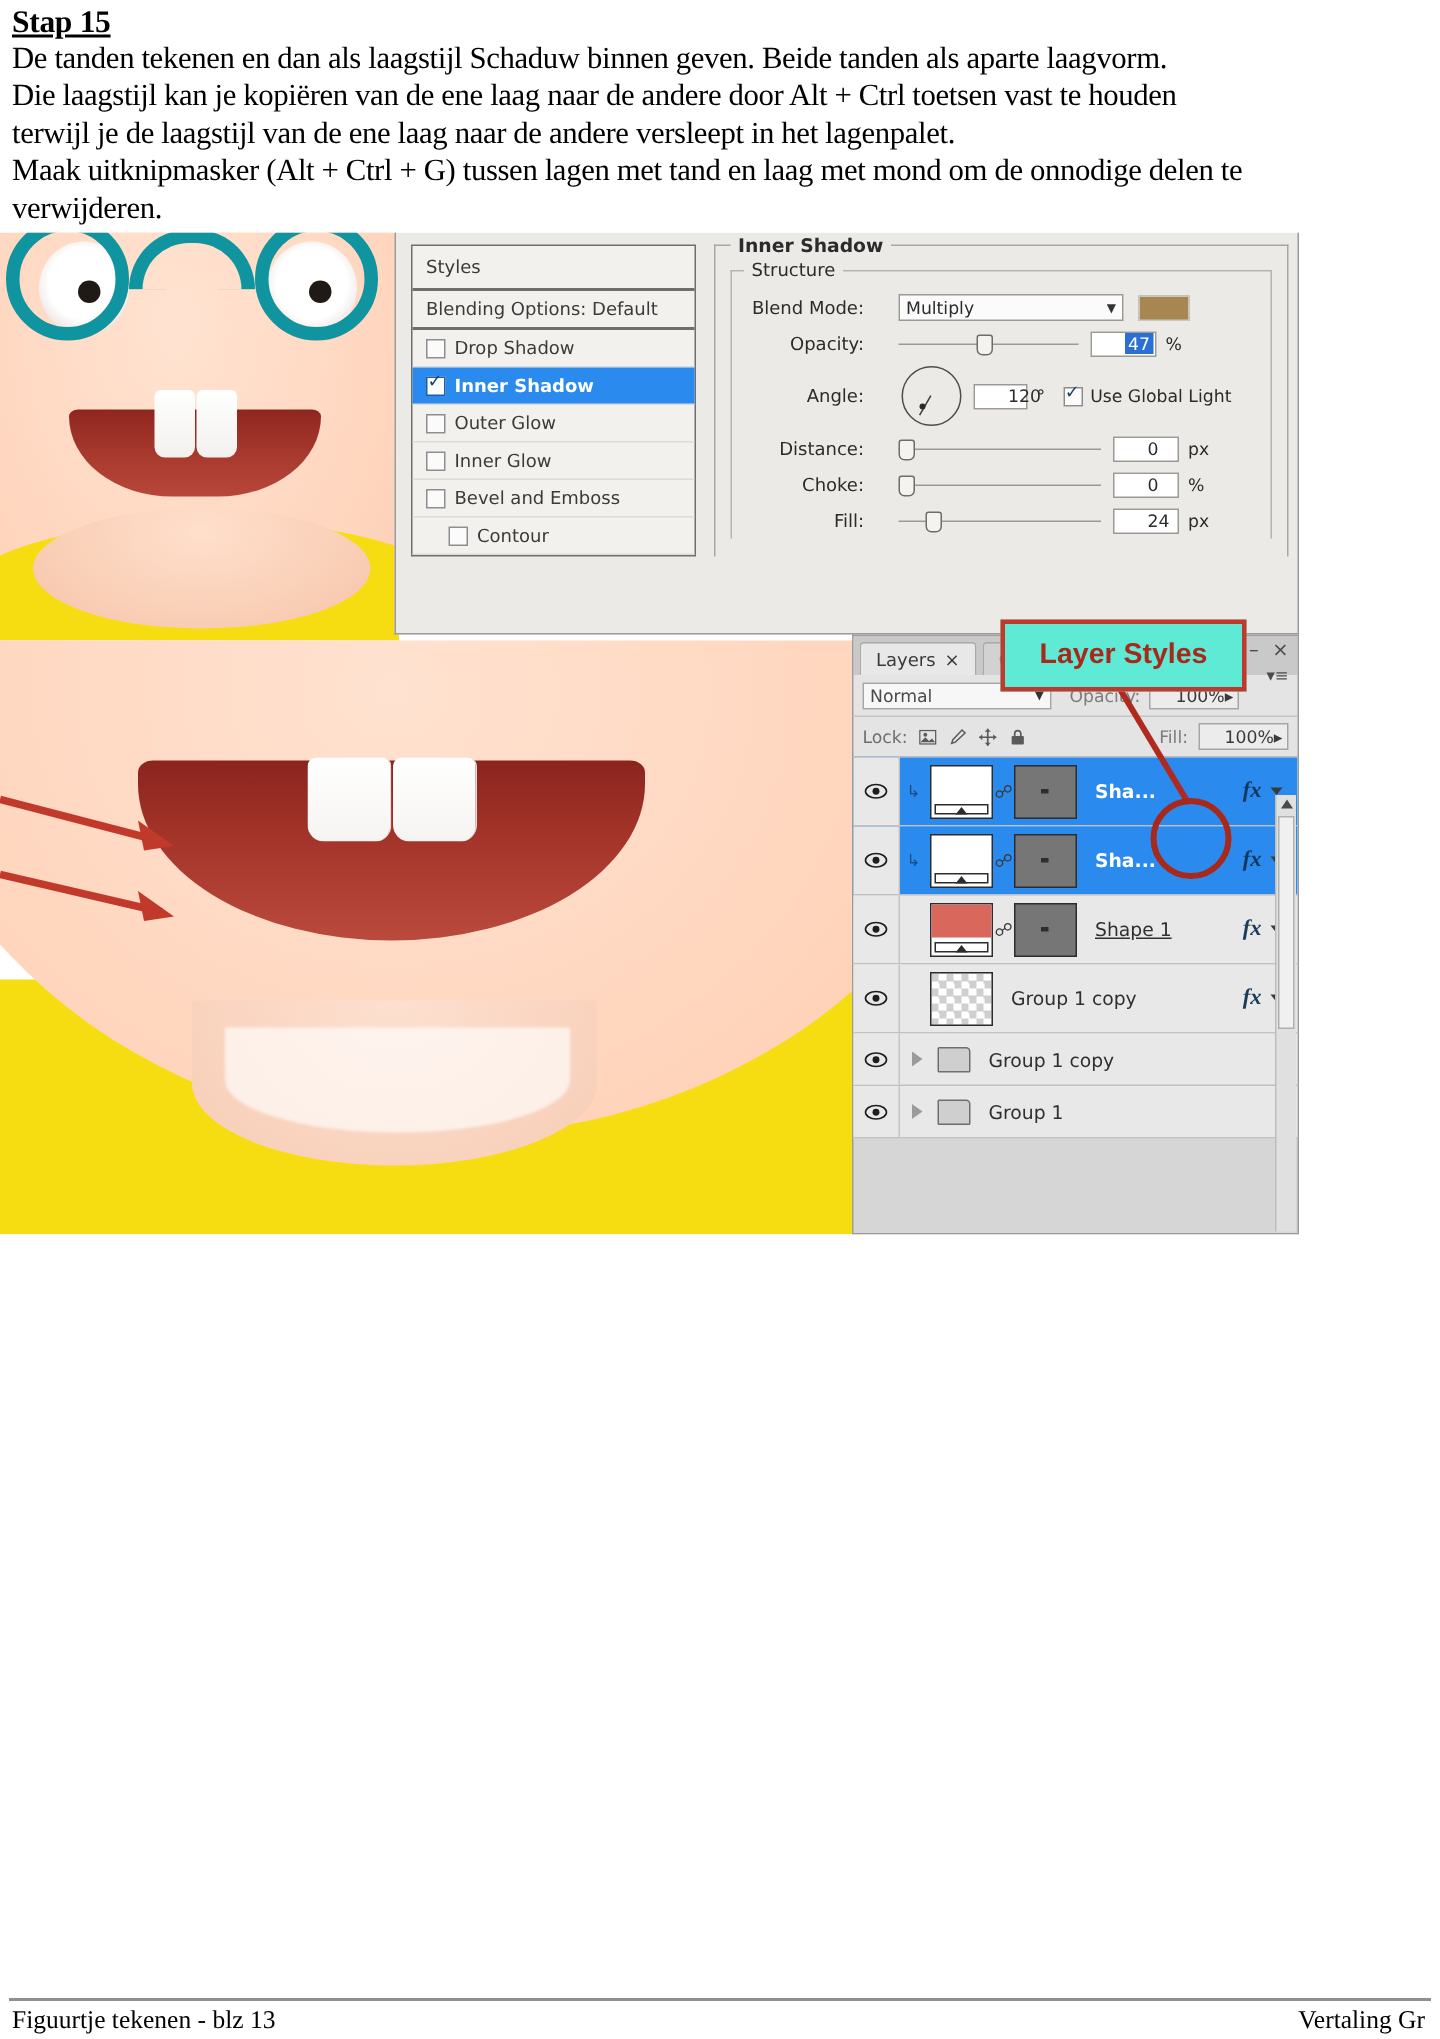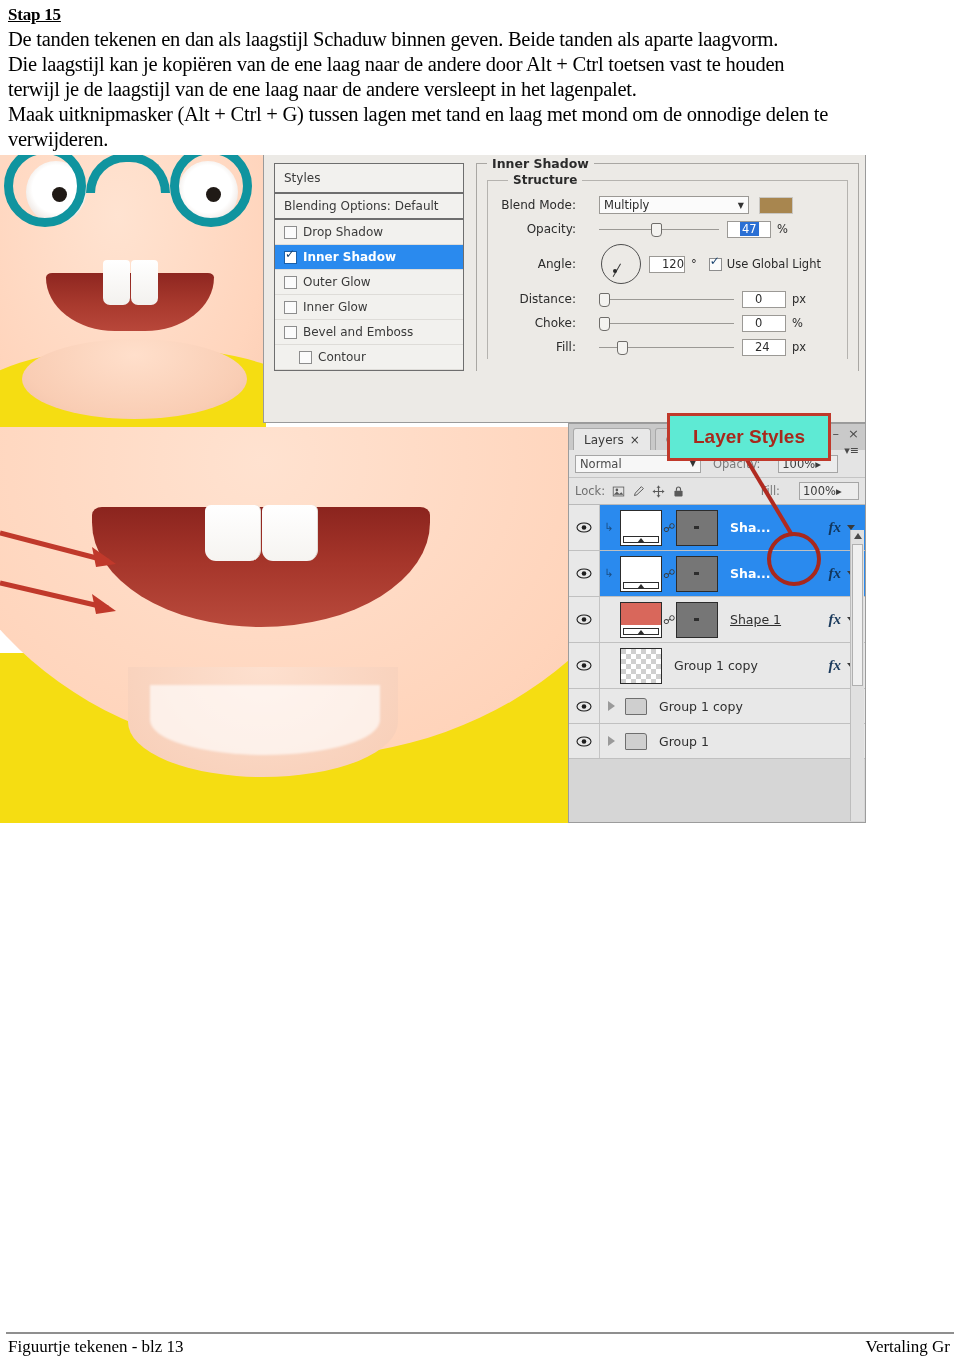--- a/index.html
+++ b/index.html
@@ -14,21 +14,21 @@
     overflow: hidden;
   }
 
   
   .doc-text {
     position: absolute;
     left: 8px; top: 2px;
     width: 944px;
   }
   .step-title {
-    font-size: 17px;
+    font-size: 21px;
     font-weight: bold;
     text-decoration: underline;
     line-height: 25px;
     letter-spacing: -0.2px;
     font-family: Liberation Serif, serif;
   }
   .body-line {
     font-size: 20.5px;
     line-height: 25px;
     letter-spacing: -0.25px;
@@ -247,23 +247,23 @@
     font-size: 12.5px; font-weight: bold; color: #2b2b2b;
   }
   .sub-frame {
     margin-top: 14px;
     border: 1px solid #b5b3af;
     border-bottom: none;
     position: relative;
     padding: 12px 6px 0 6px;
   }
   .sub-label {
-    position: absolute; top: -8px; left: 20px;
+    position: absolute; top: -8px; left: 8px;
     background: #eceae6; padding: 0 5px;
-    font-size: 12px; font-weight: bold; color: #2b2b2b;
+    font-size: 12px; font-weight: normal; color: #2b2b2b;
   }
   .frow {
     display: flex; align-items: center;
     height: 24px; font-size: 12px; color: #2b2b2b;
   }
   .flab { width: 82px; text-align: right; padding-right: 23px; flex: none; }
   .sel-box {
     width: 150px; height: 18px;
     border: 1px solid #9b9995;
     background: #fbfbfb;
@@ -291,21 +291,21 @@
     background: #f4f3f0;
     border: 1px solid #6f6d6a;
     border-radius: 2px 2px 4px 4px;
   }
   .num-box {
     width: 44px; height: 17px;
     border: 1px solid #9b9995;
     background: #ffffff;
     font-size: 11.5px;
     display: flex; align-items: center;
-    padding-left: 12px; box-sizing: border-box;
+    padding-left: 22px; box-sizing: border-box;
     margin-left: 8px; flex: none;
   }
   .num-box.hl { background: #ffffff; }
   .num-box.hl span { background: #2a6fd4; color: #ffffff; padding: 0 2px; }
   .unit { margin-left: 6px; font-size: 11.5px; }
   .dial {
     width: 38px; height: 38px; border-radius: 50%;
     border: 1px solid #4e4e4e; background: #eceae6;
     position: relative; flex: none; margin-left: 2px;
   }
@@ -365,22 +365,22 @@
   .mode-sel {
     width: 126px; height: 18px;
     border: 1px solid #a5a5a5; background: #f7f7f7;
     display: flex; align-items: center; justify-content: space-between;
     padding: 0 4px; box-sizing: border-box; font-size: 11.5px; color: #4a4a4a;
   }
   .op-lab { font-size: 11.5px; color: #7b7b7b; margin-left: 6px; }
   .op-box {
     width: 60px; height: 18px;
     border: 1px solid #a5a5a5; background: #ececec;
-    display: flex; align-items: center; justify-content: flex-start;
-    padding: 0 3px; box-sizing: border-box; font-size: 11.5px; color: #3a3a3a; margin-left: 12px;
+    display: flex; align-items: center; justify-content: flex-end;
+    padding: 0 3px; box-sizing: border-box; font-size: 11.5px; color: #3a3a3a;
   }
   .lp-lock {
     height: 26px; background: #e4e4e4;
     display: flex; align-items: center;
     padding: 0 6px; gap: 7px;
     border-bottom: 1px solid #b9b9b9;
     font-size: 11.5px; color: #6f6f6f;
   }
   .lock-ic { width: 13px; height: 13px; color: #5a5a5a; }
 

